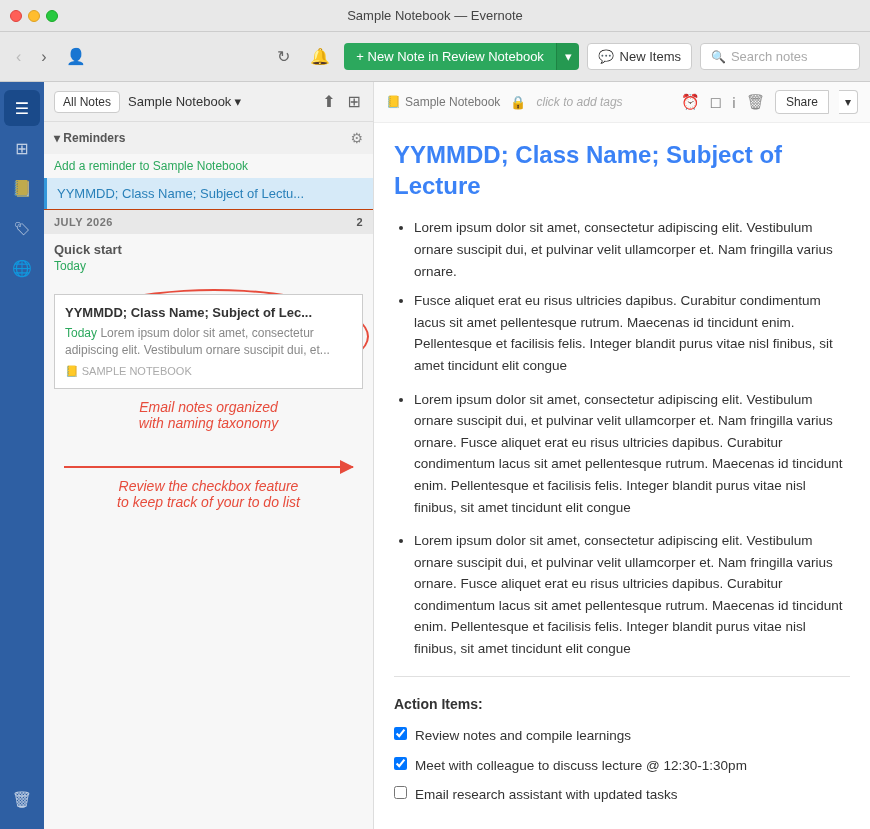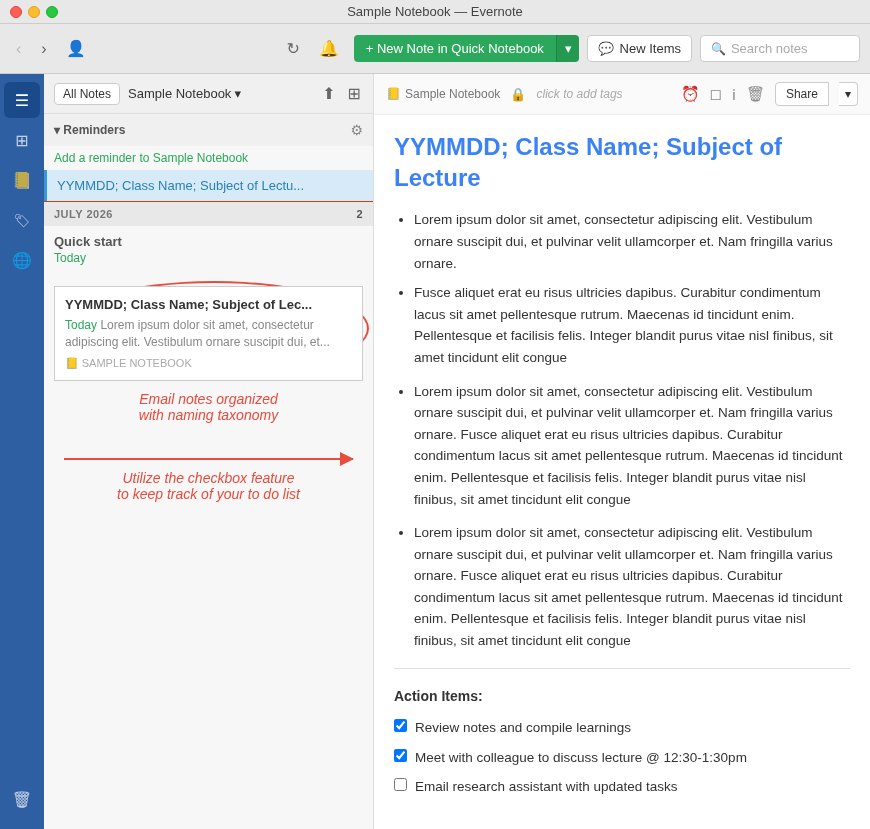--- a/index.html
+++ b/index.html
@@ -9,21 +9,21 @@
       width: 870px;
       height: 829px;
       overflow: hidden;
       display: flex;
       flex-direction: column;
     }
 
     
     .title-bar {
       background: #e8e8e8;
-      height: 24px;
+      height: 32px;
       display: flex;
       align-items: center;
       justify-content: center;
       border-bottom: 1px solid #ccc;
       position: relative;
       flex-shrink: 0;
     }
     .traffic-lights {
       position: absolute;
       left: 10px;
@@ -500,21 +500,21 @@
 
 <div class="toolbar">
   <button class="nav-btn disabled">‹</button>
   <button class="nav-btn">›</button>
   <button class="nav-btn">👤</button>
   <div class="toolbar-spacer"></div>
   <button class="nav-btn">↻</button>
   <button class="nav-btn">🔔</button>
   <div class="toolbar-center">
     <div style="display:flex">
-      <button class="btn-new-note">+ New Note in Quick Notebook</button>
+      <button class="btn-new-note">+ New Note in Review Notebook</button>
       <button class="btn-new-note-arrow">▾</button>
     </div>
     <button class="btn-new-chat">
       <span>💬</span>
       <span>New Items</span>
     </button>
     <div class="search-box">
       <span class="search-icon-sm">🔍</span>
       <span style="font-size:13px; color:#aaa;">Search notes</span>
     </div>
@@ -580,21 +580,21 @@
         <div class="annotation-text">
           <span>Email notes organized</span><br>
           <span>with naming taxonomy</span>
         </div>
       </div>
 
       <div style="padding: 20px 20px 5px 20px;">
         <div class="arrow-line"></div>
       </div>
       <div class="annotation-text2">
-        <span>Utilize the checkbox feature</span><br>
+        <span>Review the checkbox feature</span><br>
         <span>to keep track of your to do list</span>
       </div>
     </div>
   </div>
 
   <div class="note-editor">
 
     <div class="note-toolbar">
       <span class="note-notebook-label">
         <span>📒</span>

